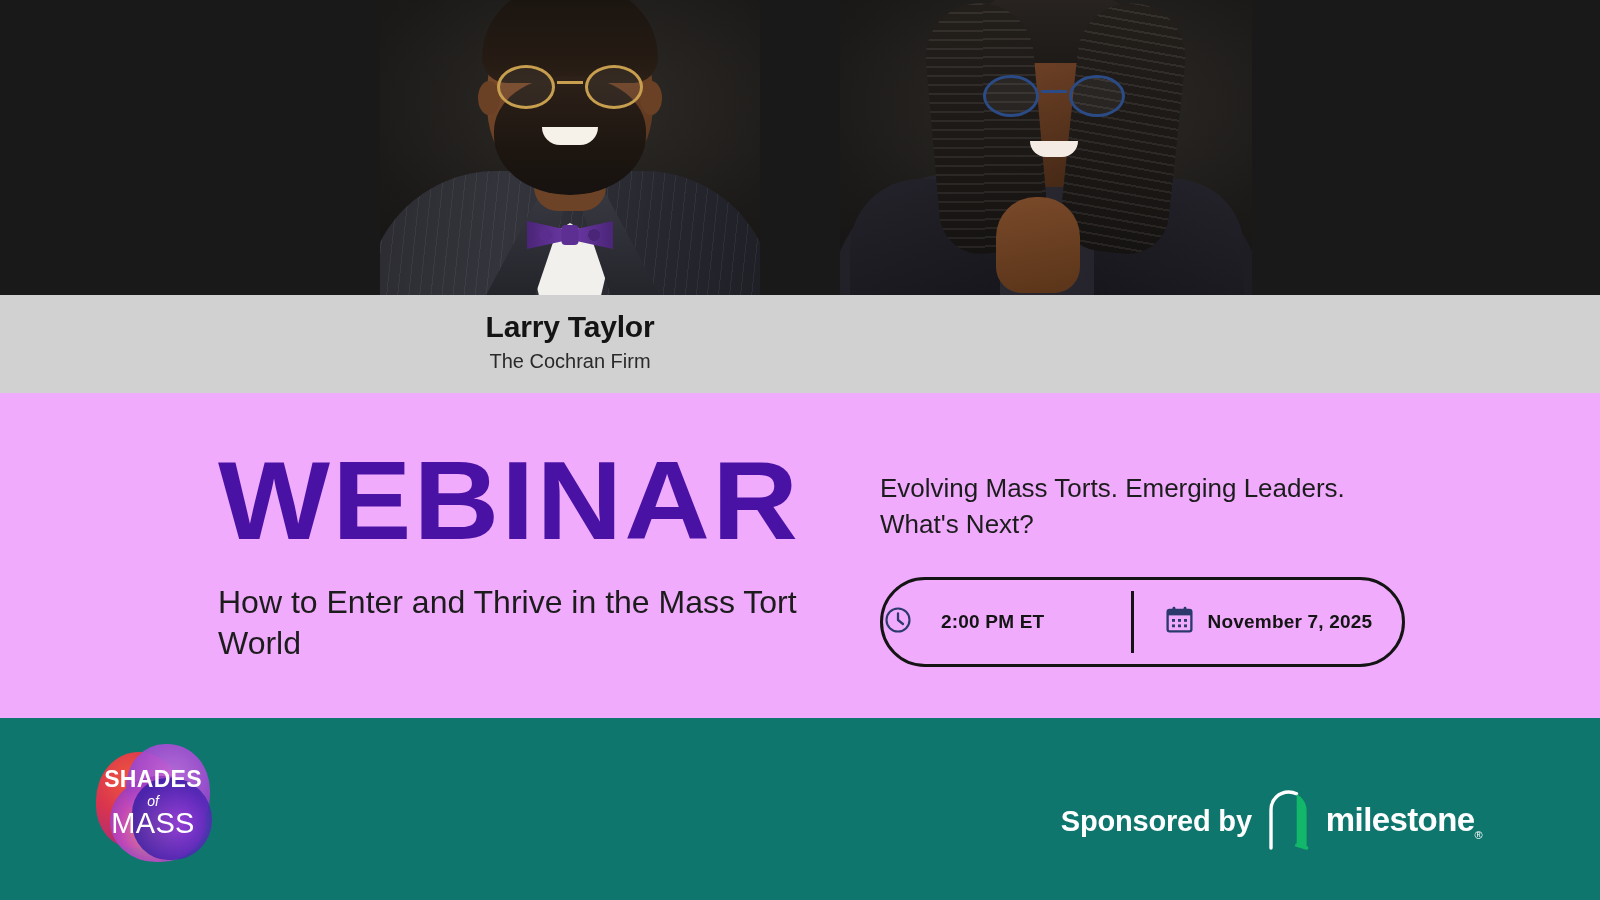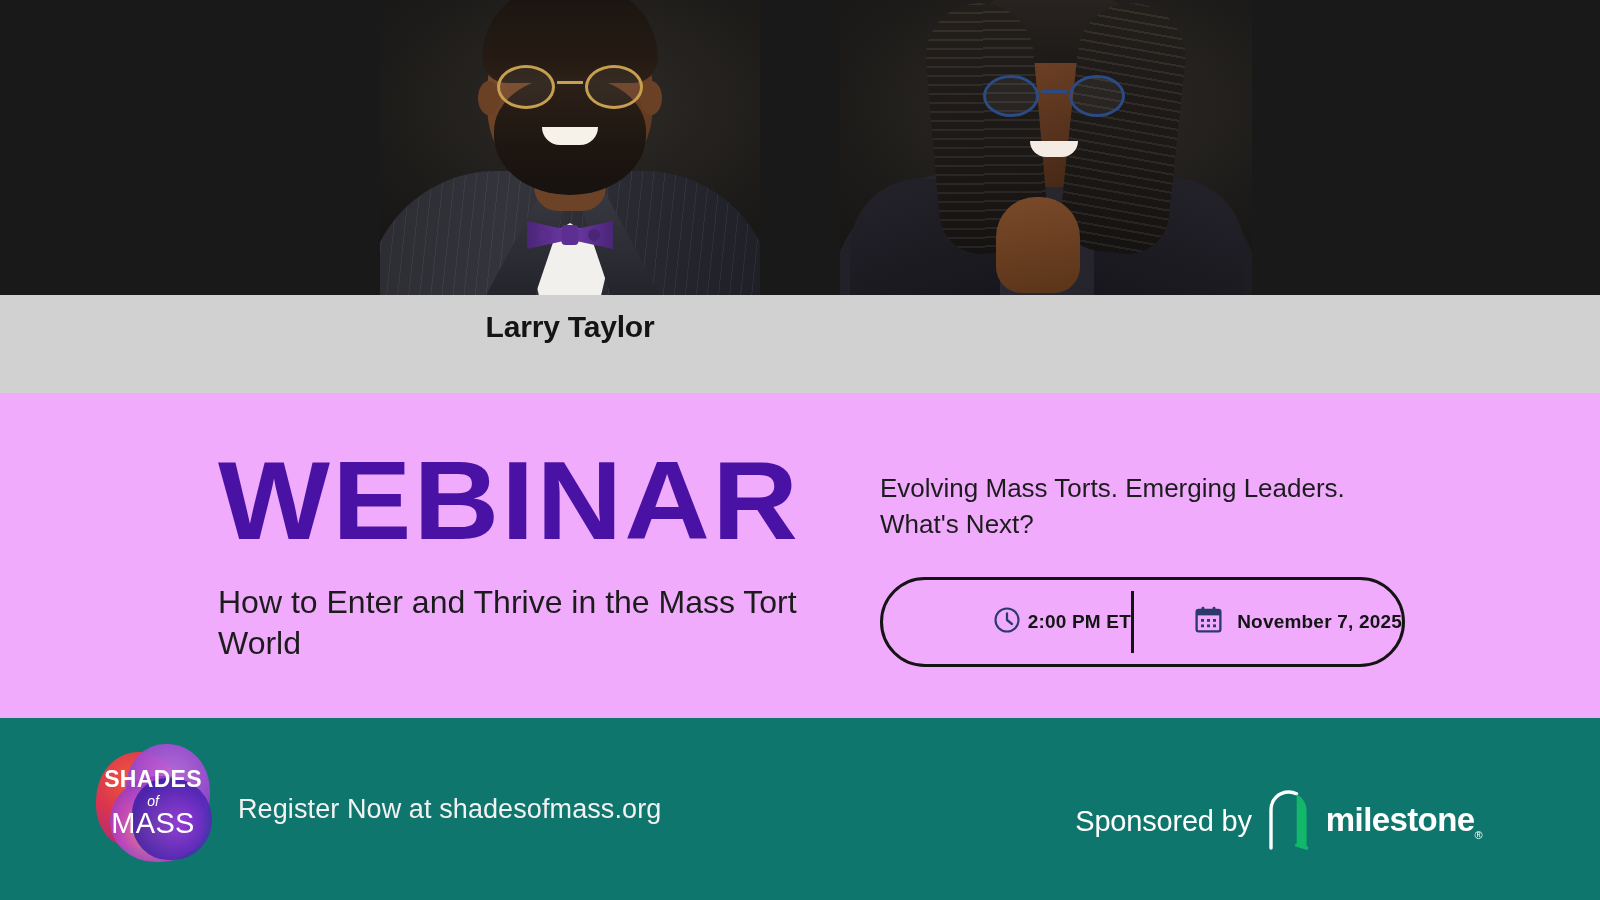--- a/index.html
+++ b/index.html
@@ -198,22 +198,22 @@
 
   .right-col { position:absolute; left:880px; top:78px; width:540px; }
   .tagline { font-size:26px; color:#1c1c1c; line-height:1.38; }
 
   .detail-pill {
     margin-top:34px; width:525px; height:90px;
     border:3px solid #141414; border-radius:46px;
     display:flex; align-items:center;
   }
   .pill-half { display:flex; align-items:center; }
-  .pill-half.time { width:248px; justify-content:flex-end; gap:6px; }
-  .pill-half.date { flex:1; justify-content:flex-end; gap:13px; }
+  .pill-half.time { width:248px; justify-content:flex-start; gap:28px; }
+  .pill-half.date { flex:1; justify-content:center; gap:13px; }
   .pill-divider { width:3px; height:62px; background:#141414; }
   .pill-text { font-size:19px; font-weight:bold; color:#141414; letter-spacing:.2px; }
   .pill-icon { display:block; }
 
   
   .footer {
     position:absolute; left:0; top:718px; width:1600px; height:182px;
     background:#0f766e;
   }
   .logo-wrap {
@@ -250,21 +250,21 @@
 
   .register {
     position:absolute; left:238px; top:76px;
     font-size:27px; color:#f2f2f2; letter-spacing:.1px;
   }
 
   .sponsor {
     position:absolute; right:118px; top:70px;
     display:flex; align-items:center; gap:14px;
   }
-  .sponsored-by { font-size:29px; font-weight:normal; color:#ffffff; letter-spacing:-.2px; }
+  .sponsored-by { font-size:29px; font-weight:bold; color:#ffffff; letter-spacing:-.2px; }
   .milestone-word {
     font-size:33px; font-weight:bold; color:#ffffff; letter-spacing:-.6px;
     position:relative;
   }
   .reg-mark { font-size:11px; vertical-align:sub; font-weight:normal; }
 </style>
 </head>
 <body>
 
 <div class="poster">
@@ -308,20 +308,21 @@
         <div class="lr-bridge"></div>
       </div>
       <div class="lr-smile"></div>
       <div class="lr-hand"></div>
     </div>
   </div>
 
   <div class="name-bar">
     <div class="name-block one">
       <div class="sp-name">Larry Taylor</div>
+      <div class="sp-firm">The Cochran Firm</div>
     </div>
   </div>
 
   <div class="main">
 
     <div class="left-col">
       <div class="webinar-word">WEBINAR</div>
       <div class="webinar-sub">How to Enter and Thrive in the Mass Tort World</div>
     </div>
 
@@ -369,21 +370,20 @@
       <div class="blob blob-b"></div>
       <div class="blob blob-c"></div>
       <div class="blob blob-d"></div>
       <div class="logo-text">
         <div class="logo-shades">SHADES</div>
         <div class="logo-of">of</div>
         <div class="logo-mass">MASS</div>
       </div>
     </div>
 
-    <div class="register">Register Now at shadesofmass.org</div>
 
     <div class="sponsor">
       <span class="sponsored-by">Sponsored by</span>
       <span>
         <svg width="46" height="62" viewBox="0 0 46 62" fill="none">
           <path d="M5 60V22C5 11.5 13 4 22.8 4C25.6 4 28.2 4.6 30.5 5.7" stroke="#ffffff" stroke-width="3.4" stroke-linecap="round"></path>
           <path d="M40.6 60V22.4C40.6 15.4 36.6 9.3 30.7 6.2V57.2L40.6 60Z" fill="#12b76a"></path>
           <path d="M30.7 57.2L40.6 60" stroke="#12b76a" stroke-width="3.4" stroke-linecap="round"></path>
         </svg>
       </span>

